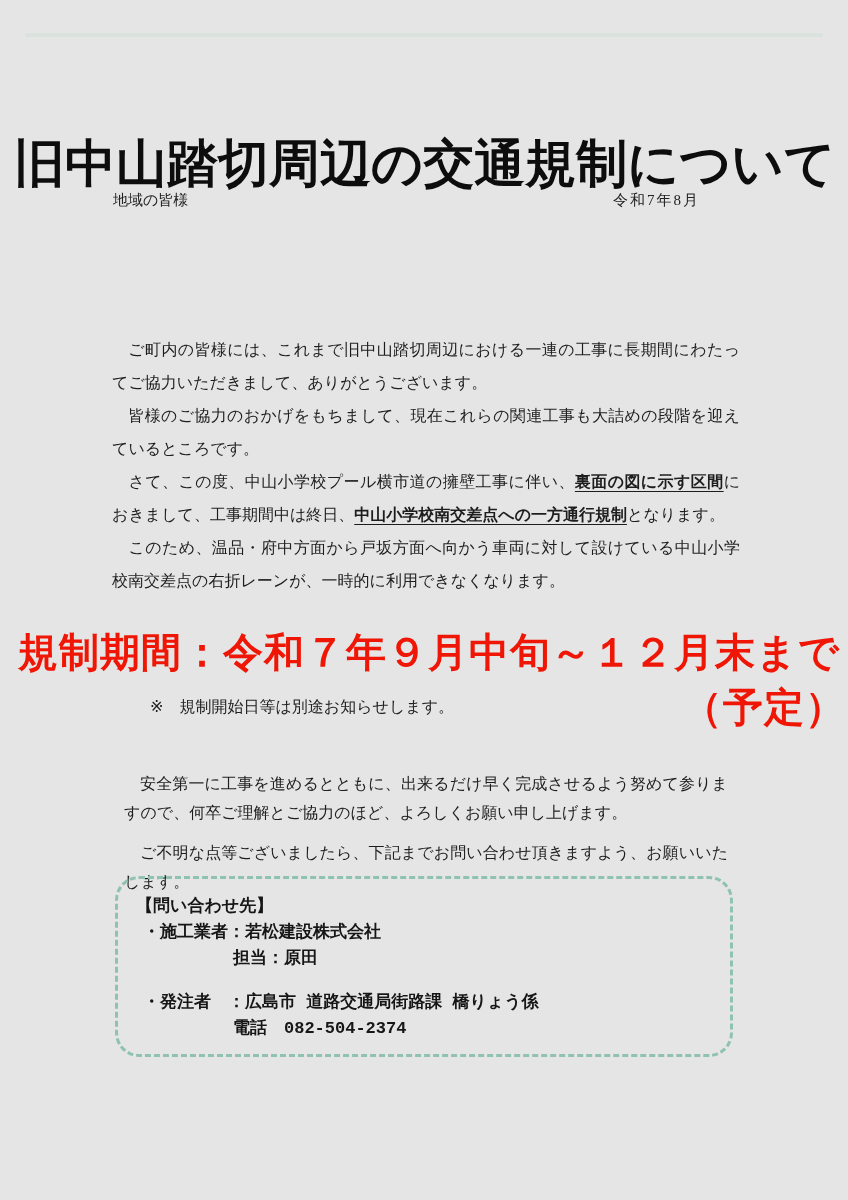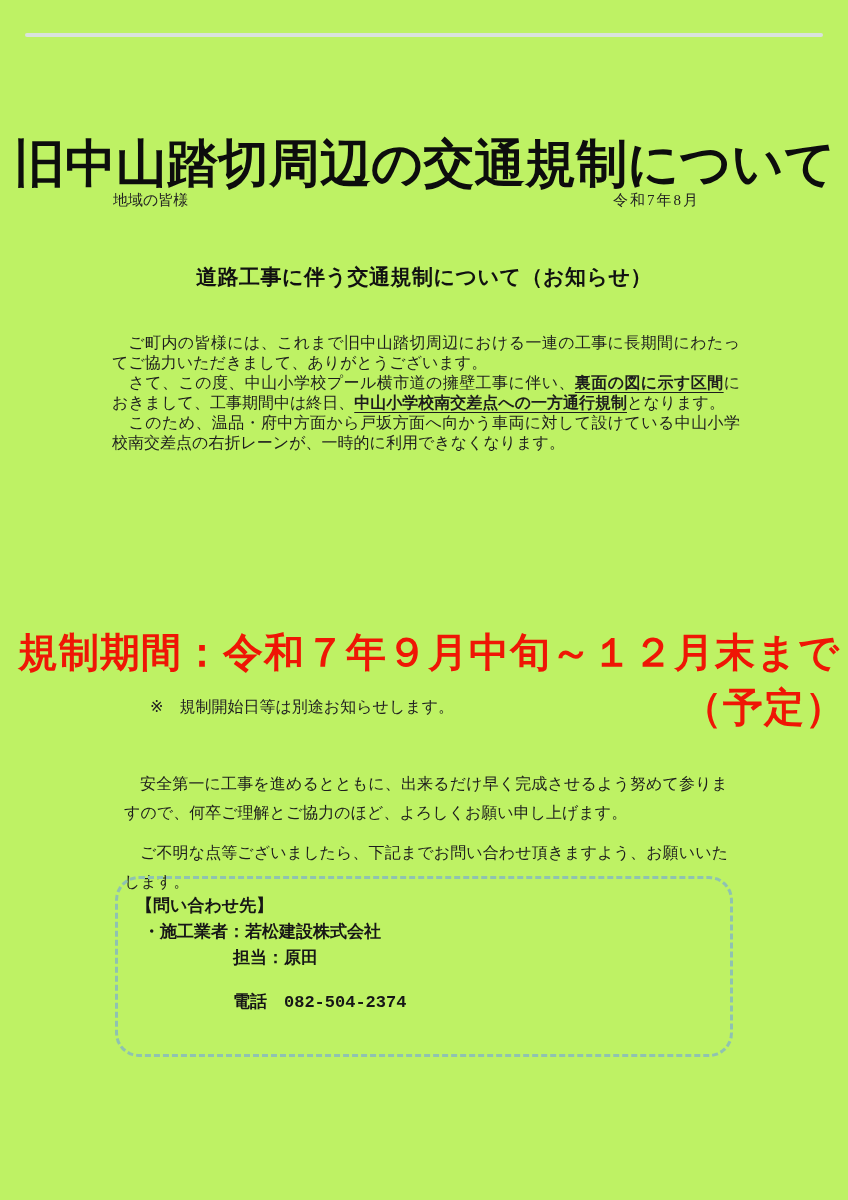--- a/index.html
+++ b/index.html
@@ -4,21 +4,21 @@
 <style>
   html, body {
     margin: 0;
     padding: 0;
     background: #ffffff;
   }
   .page {
     position: relative;
     width: 848px;
     height: 1200px;
-    background: #bef264;
+    background: #e5e5e5;
     overflow: hidden;
     color: #1c1c1c;
     font-family: "Liberation Serif", "DejaVu Serif", serif;
   }
   .top-rule {
     position: absolute;
     left: 25px;
     top: 33px;
     width: 798px;
     height: 4px;
@@ -63,21 +63,21 @@
     font-size: 21px;
     letter-spacing: 0.5px;
     color: #111;
   }
   .body-text {
     position: absolute;
     left: 112px;
     top: 333px;
     width: 628px;
     font-size: 16px;
-    line-height: 20px;
+    line-height: 33px;
     text-align: justify;
     color: #1d1d1d;
   }
   .body-text p {
     margin: 0;
   }
   .u-bold {
     font-weight: bold;
     text-decoration: underline;
     text-underline-offset: 4px;
@@ -156,24 +156,24 @@
 
 <div class="page">
 
   <div class="top-rule"></div>
 
   <h1 class="doc-title">旧中山踏切周辺の交通規制について</h1>
 
   <div class="salutation">地域の皆様</div>
   <div class="doc-date">令和7年8月</div>
 
-  <div class="notice-subtitle">道路工事に伴う交通規制について（お知らせ）</div>
 
   <div class="body-text">
     <p>　ご町内の皆様には、これまで旧中山踏切周辺における一連の工事に長期間にわたってご協力いただきまして、ありがとうございます。</p>
+    <p>　皆様のご協力のおかげをもちまして、現在これらの関連工事も大詰めの段階を迎えているところです。</p>
     <p><span>　さて、この度、中山小学校プール横市道の擁壁工事に伴い、</span><span class="u-bold">裏面の図に示す区間</span><span>におきまして、工事期間中は終日、</span><span class="u-bold">中山小学校南交差点への一方通行規制</span><span>となります。</span></p>
     <p>　このため、温品・府中方面から戸坂方面へ向かう車両に対して設けている中山小学校南交差点の右折レーンが、一時的に利用できなくなります。</p>
   </div>
 
   <div class="reg-block">
     <div class="reg-line1">規制期間：令和７年９月中旬～１２月末まで</div>
     <div class="reg-row">
       <span class="reg-note">※　規制開始日等は別途お知らせします。</span>
       <span class="reg-suffix">（予定）</span>
     </div>
@@ -182,16 +182,17 @@
   <div class="closing-text">
     <p>　安全第一に工事を進めるとともに、出来るだけ早く完成させるよう努めて参りますので、何卒ご理解とご協力のほど、よろしくお願い申し上げます。</p>
     <p>　ご不明な点等ございましたら、下記までお問い合わせ頂きますよう、お願いいたします。</p>
   </div>
 
   <div class="contact-box">
     <div class="contact-heading">【問い合わせ先】</div>
     <div class="contact-line-lv1">・施工業者：若松建設株式会社</div>
     <div class="contact-line-lv2">担当：原田</div>
     <div class="contact-gap"></div>
+    <div class="contact-line-lv1">・発注者　：広島市 道路交通局街路課 橋りょう係</div>
     <div class="contact-line-lv2">電話　082-504-2374</div>
   </div>
 
 </div>
 
 </body></html>

